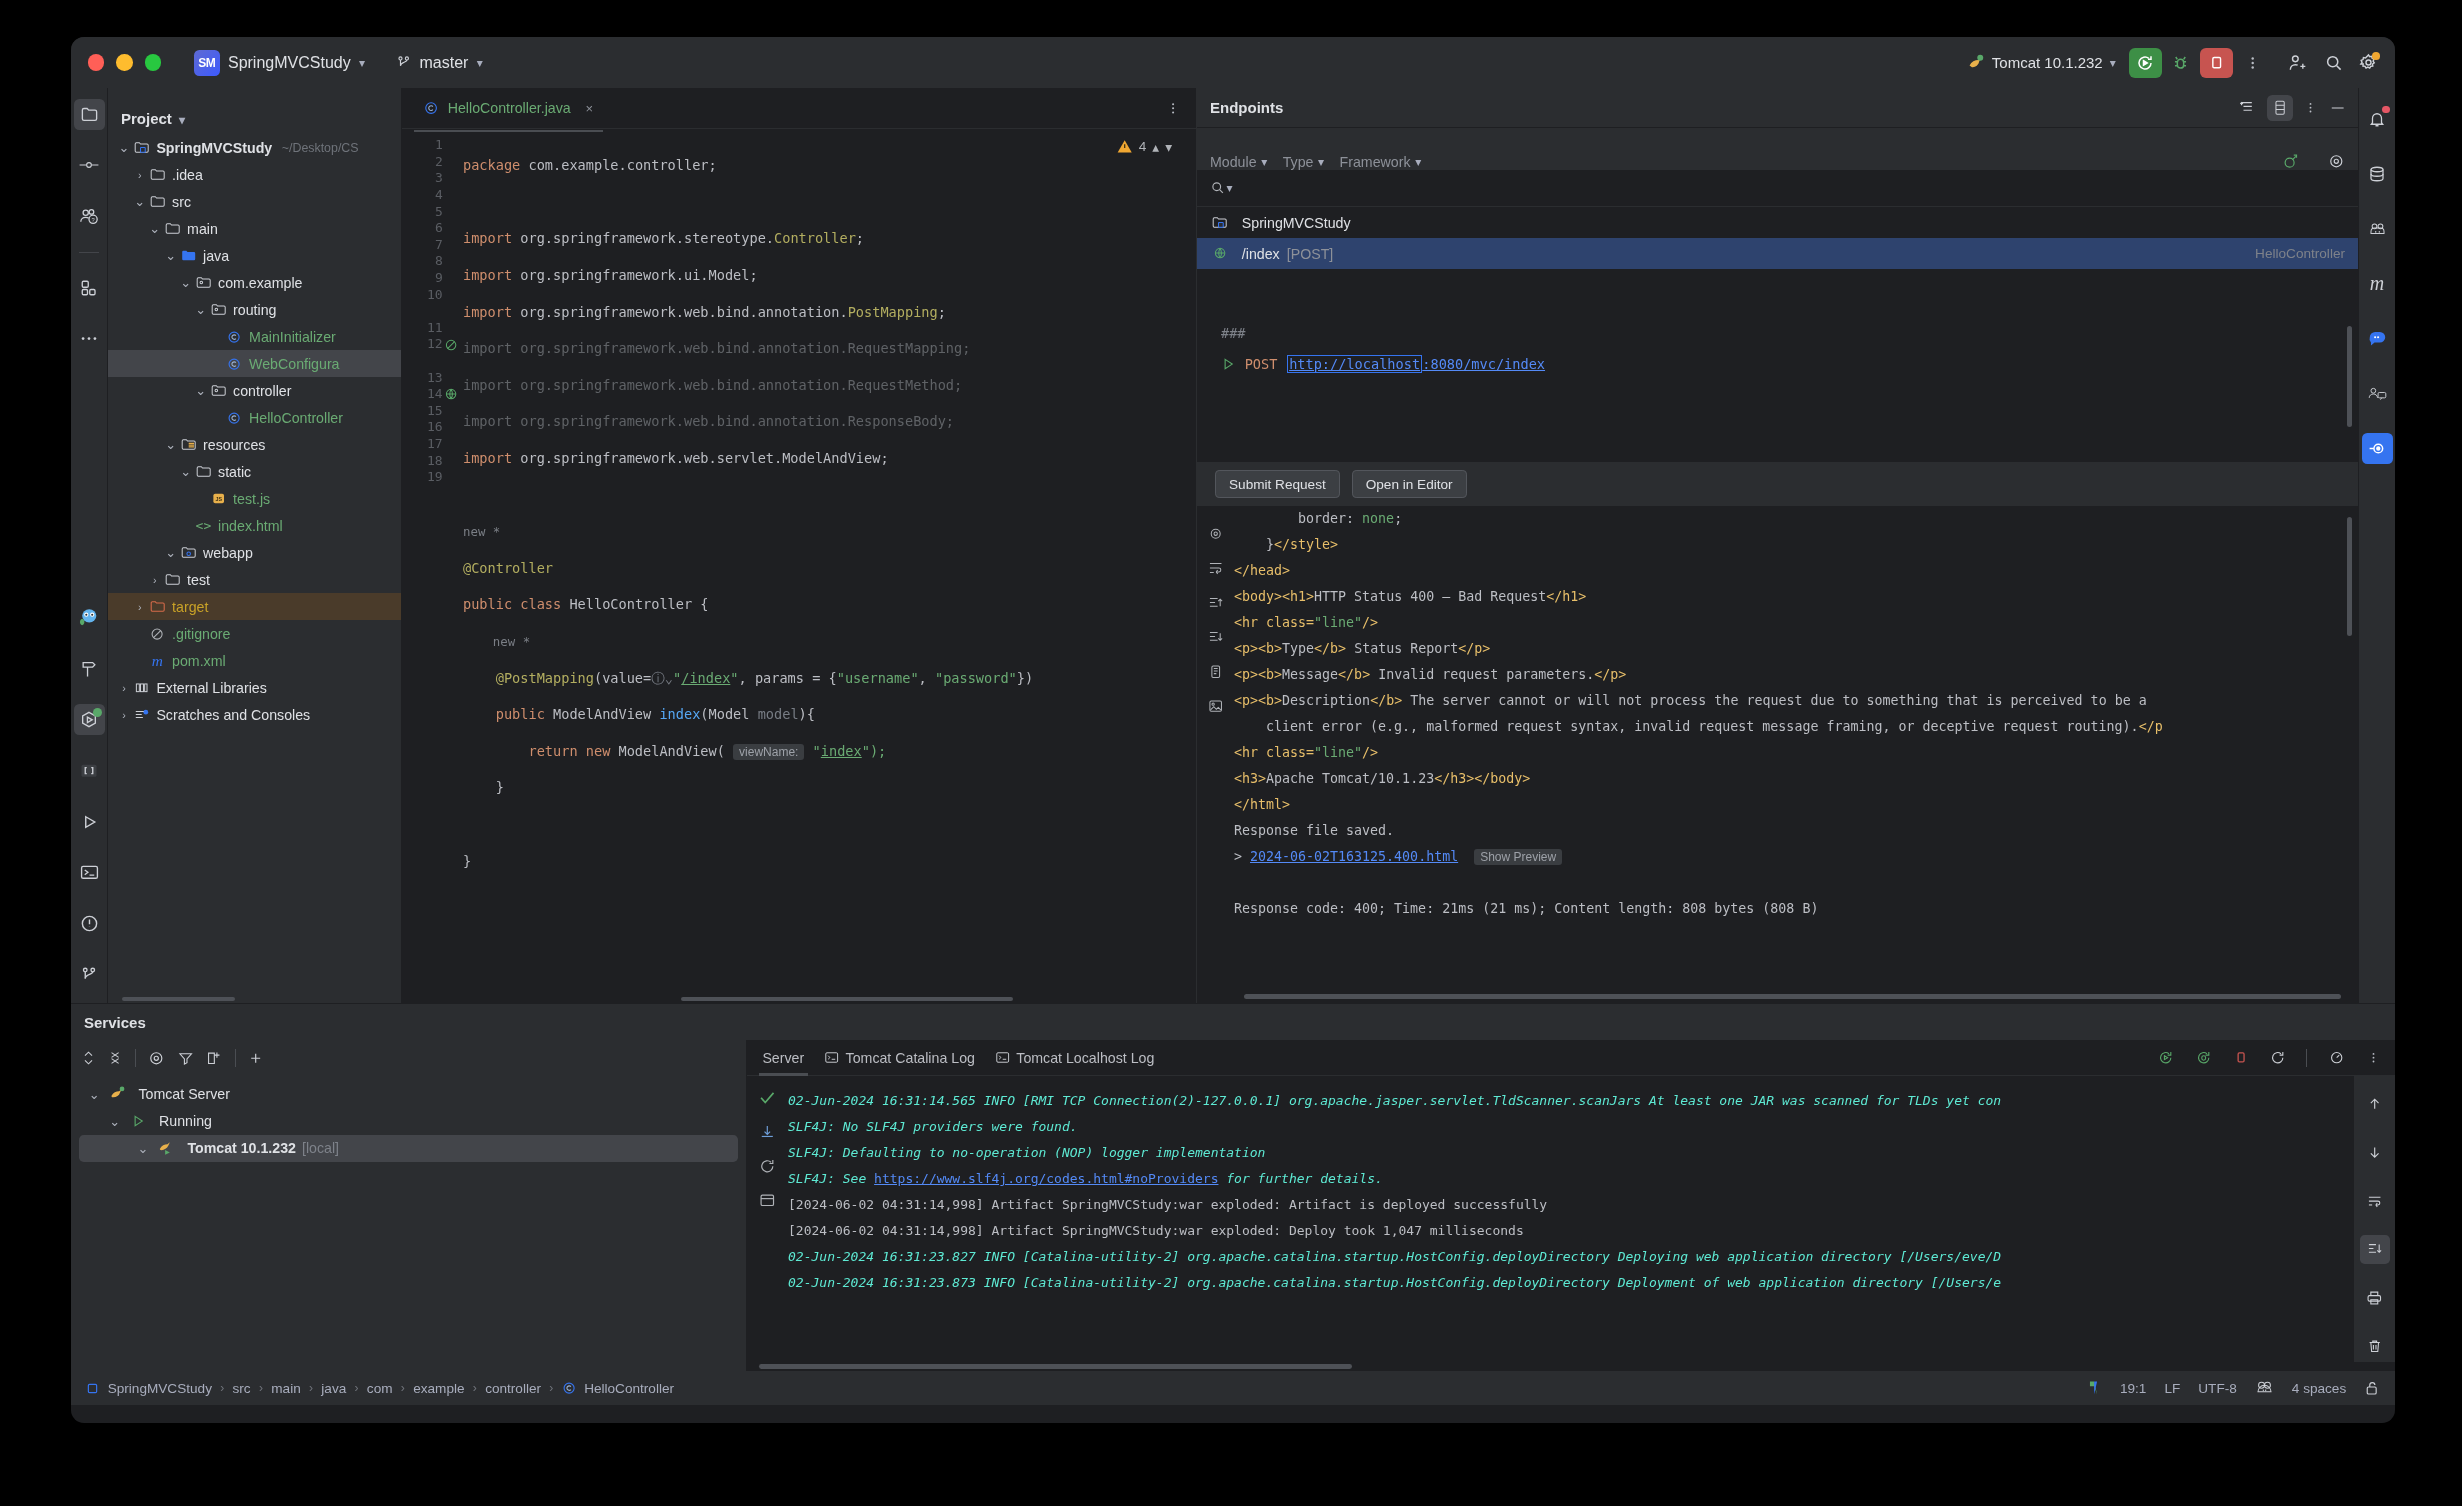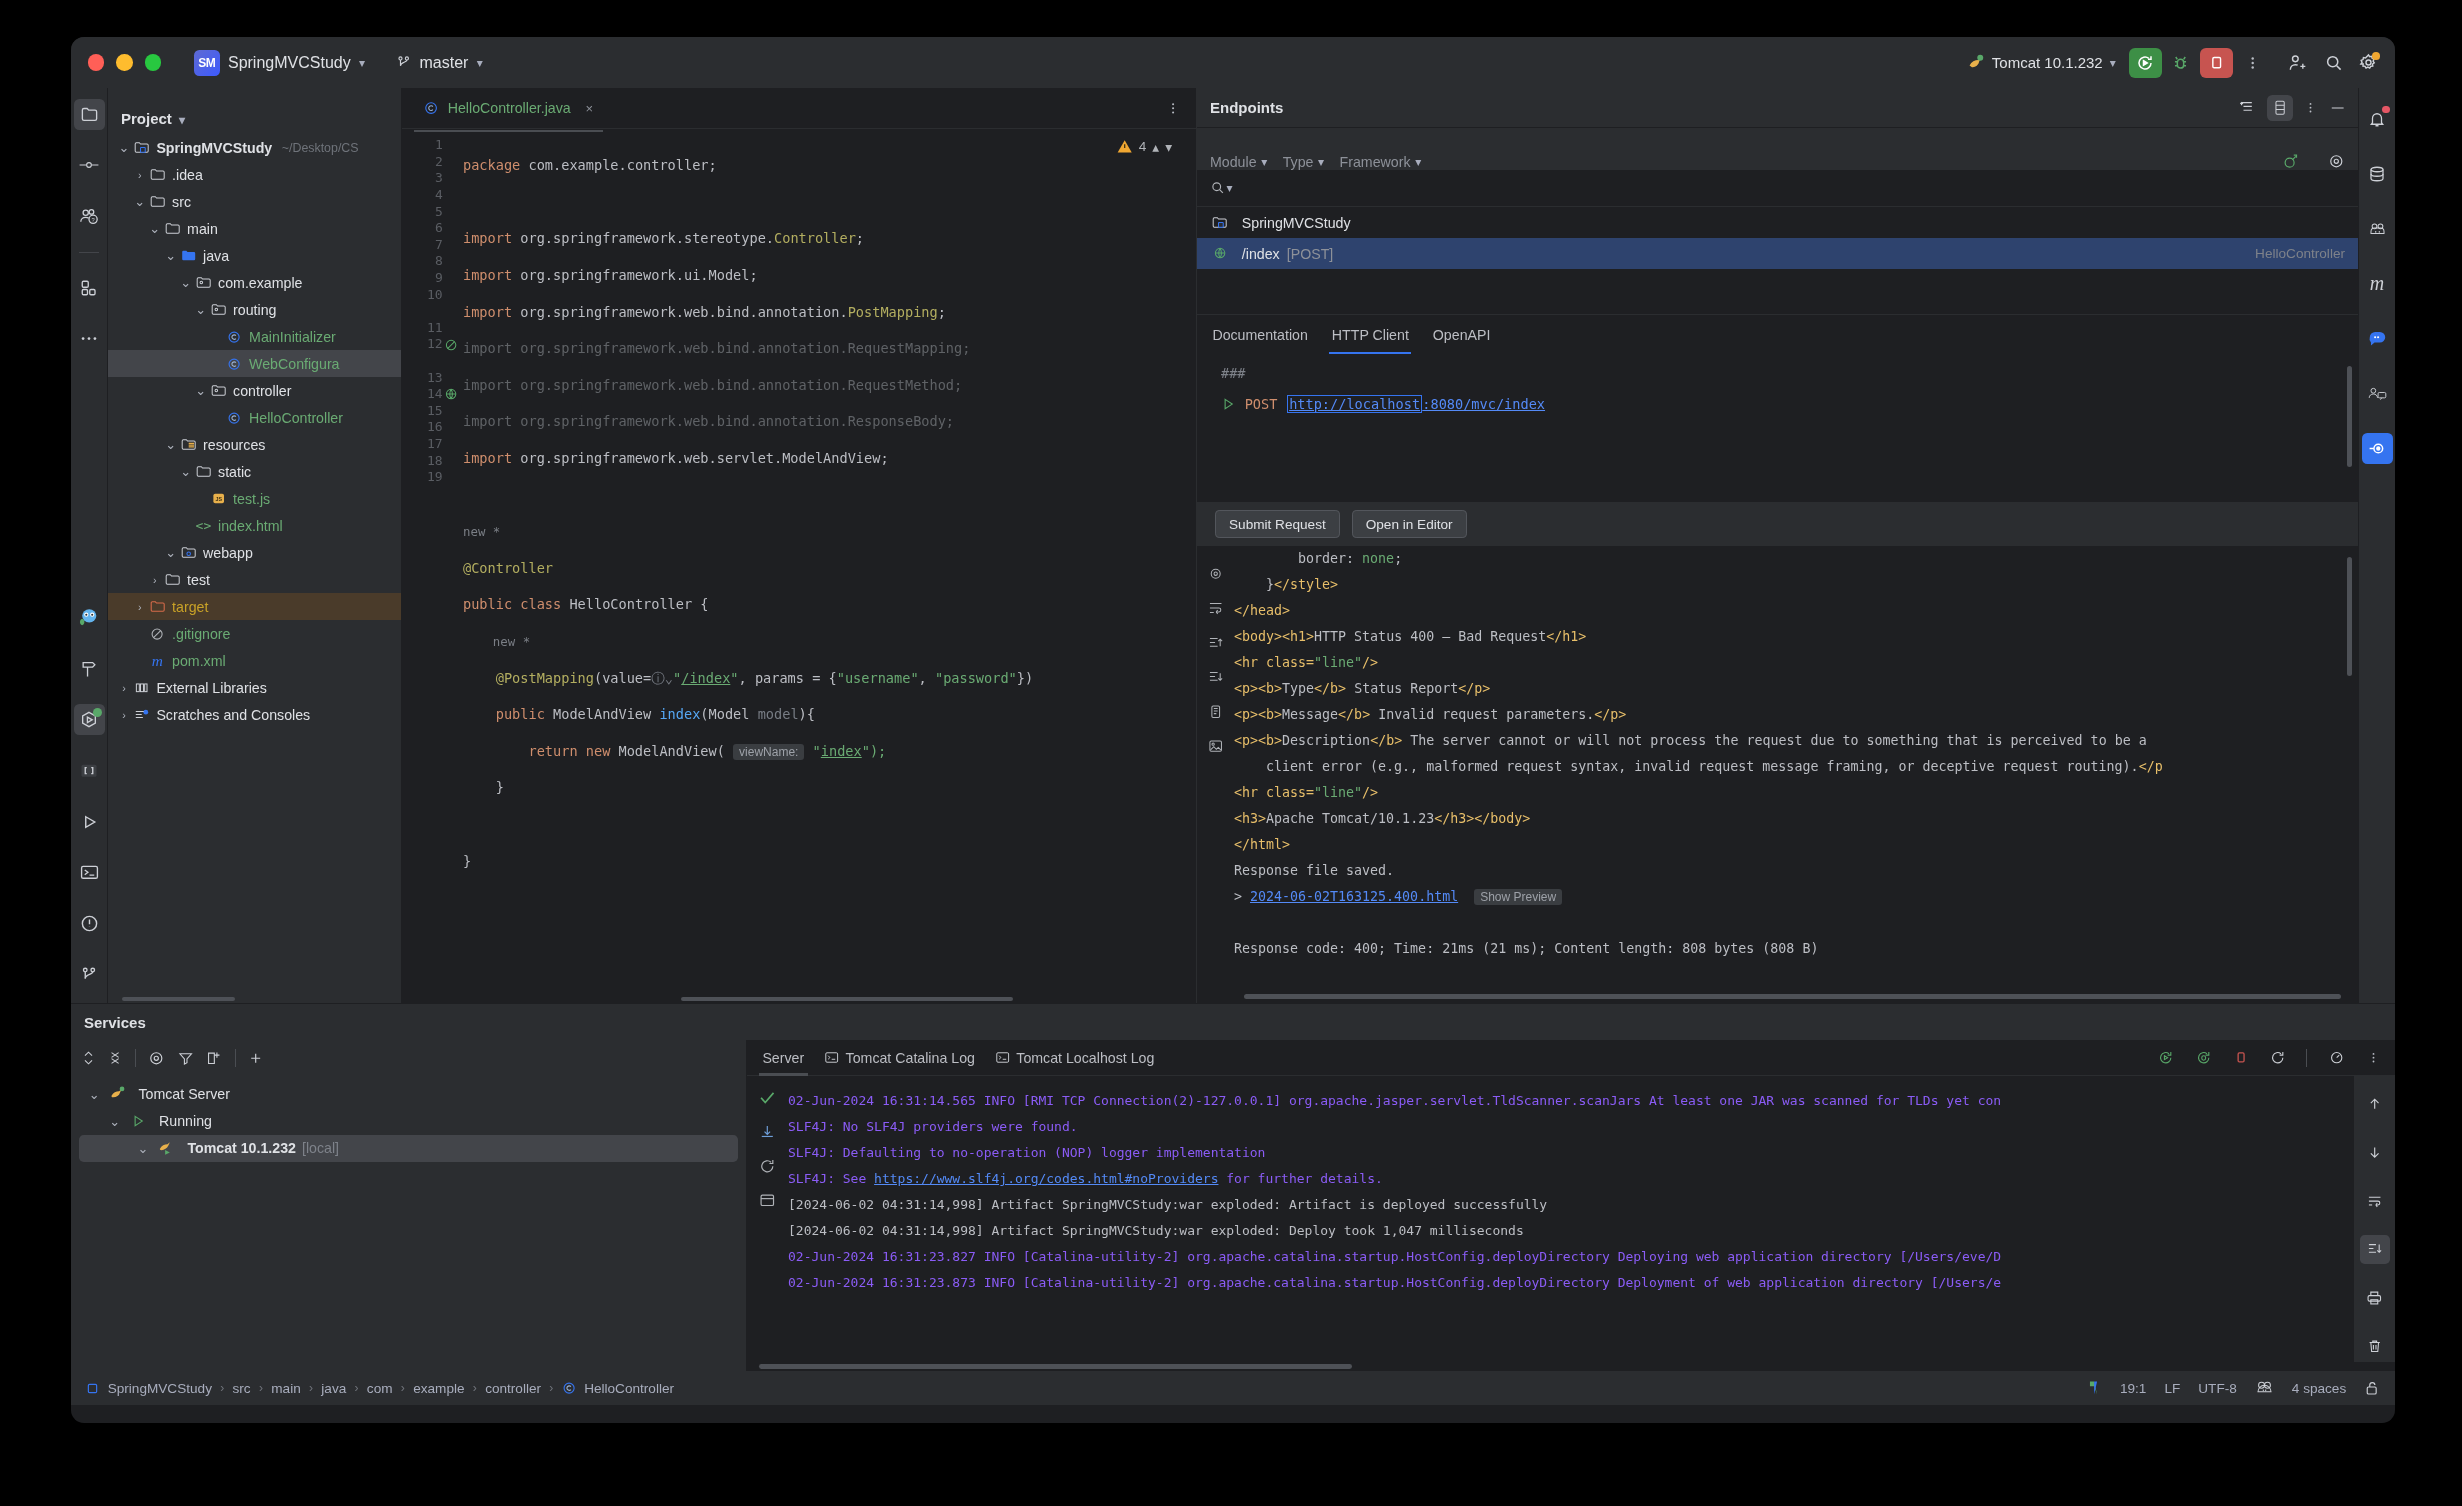--- a/index.html
+++ b/index.html
@@ -100,21 +100,21 @@
   .svc-row.sel{background:#43454a;border-radius:4.7px;margin:0 8.3px;}
   .gray{color:#7e828a;}
   .svc-right{flex:1;display:flex;flex-direction:column;min-width:0;background:#1e1f22;}
   .log-tabs{height:36px;display:flex;align-items:center;gap:20px;padding:0 15.4px;background:#1e1f22;border-bottom:0.6px solid #2b2d30;}
   .log-tab{color:#bcbec4;font-size:14.2px;display:flex;align-items:center;gap:6px;height:36px;position:relative;}
   .log-tab.act:after{content:"";position:absolute;left:-3.6px;right:-3.6px;bottom:0;height:2.4px;background:#4a4d52;}
   .log-wrap{flex:1;display:flex;min-height:0;}
   .log-gut{width:41px;flex:none;display:flex;flex-direction:column;align-items:center;gap:18px;padding-top:14.2px;}
   .log-body{flex:1;font-family:"DejaVu Sans Mono",monospace;font-size:13px;color:#bcbec4;white-space:pre;overflow:hidden;padding-top:12px;}
   .lline{height:26px;line-height:26px;}
-  .red{color:#8b5cf6;}
+  .red{color:#5eead4;font-style:italic;}
   .log-right{width:41px;flex:none;display:flex;flex-direction:column;align-items:center;gap:19px;padding-top:13px;background:#2b2d30;}
   .lr-btn{width:30px;height:30px;border-radius:4.7px;display:flex;align-items:center;justify-content:center;}
   .lr-btn.act{background:#43454a;}
   .log-hbar{height:9.5px;background:#1e1f22;position:relative;}
   .log-hbar:after{content:"";position:absolute;left:12px;top:2.4px;width:593px;height:4.7px;background:#4e5157;border-radius:2.4px;}
   
   .status{height:34px;background:#2b2d30;display:flex;align-items:center;padding:0 15.4px;color:#a8adbd;font-size:13.6px;gap:8.3px;}
   .crumb{display:flex;align-items:center;gap:8.3px;}
   .csep{color:#6f737a;font-size:12px;}
   .st-right{margin-left:auto;display:flex;align-items:center;gap:18px;}
@@ -677,25 +677,20 @@
             <span class="ticon">
               <svg width="14.2" height="14.2" viewBox="0 0 24 24" fill="none" stroke="#59a869" stroke-width="1.7">
                 <circle cx="12" cy="12" r="8"></circle>
                 <path d="M4 12h16M12 4c3 4 3 12 0 16M12 4c-3 4-3 12 0 16"></path>
               </svg>
             </span>
             <span>/index</span>
             <span style="color: rgb(141, 145, 153);">[POST]</span>
             <span class="ep-right">HelloController</span>
           </div>
-        </div>
-      <div class="ep-tabs" id="ep-tabs">
-          <div class="ep-tab">Documentation</div>
-          <div class="ep-tab act">HTTP Client</div>
-          <div class="ep-tab">OpenAPI</div>
         </div>
 
       <div class="http-req">
         <div style="height:18px;line-height:18px;color:#7e828a">###</div>
         <div style="height:26px;line-height:26px;display:flex;align-items:center;gap:9.5px;margin-top:9.5px">
           <span class="ic">
             <svg width="14.2" height="14.2" viewBox="0 0 24 24" fill="none" stroke="#59a869" stroke-width="1.9">
                 <path d="M7 4l12 8-12 8z"></path>
               </svg>
           </span>

